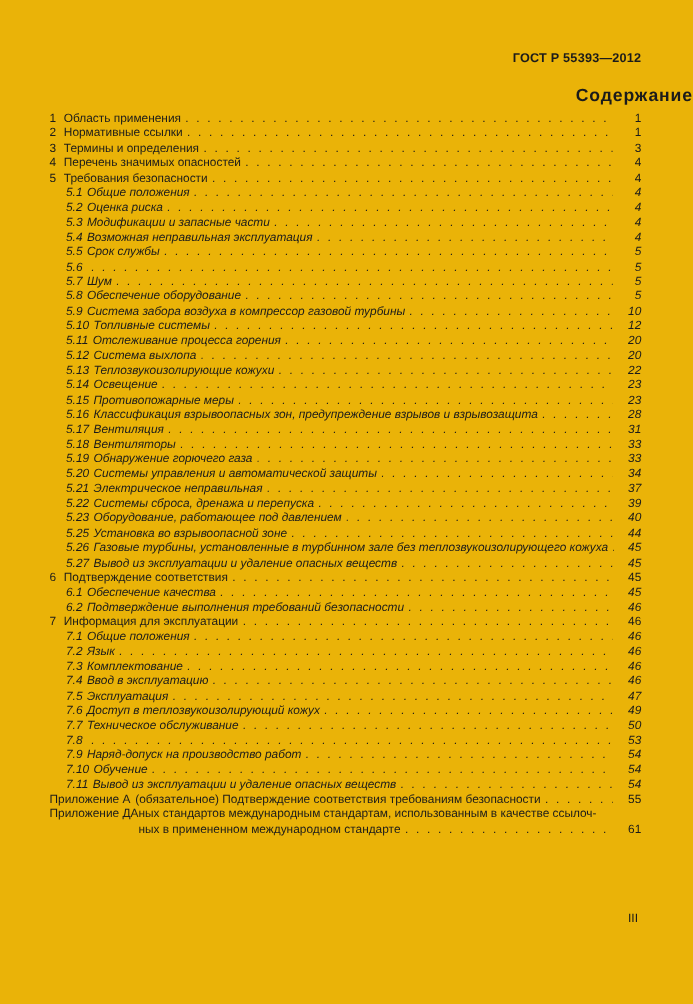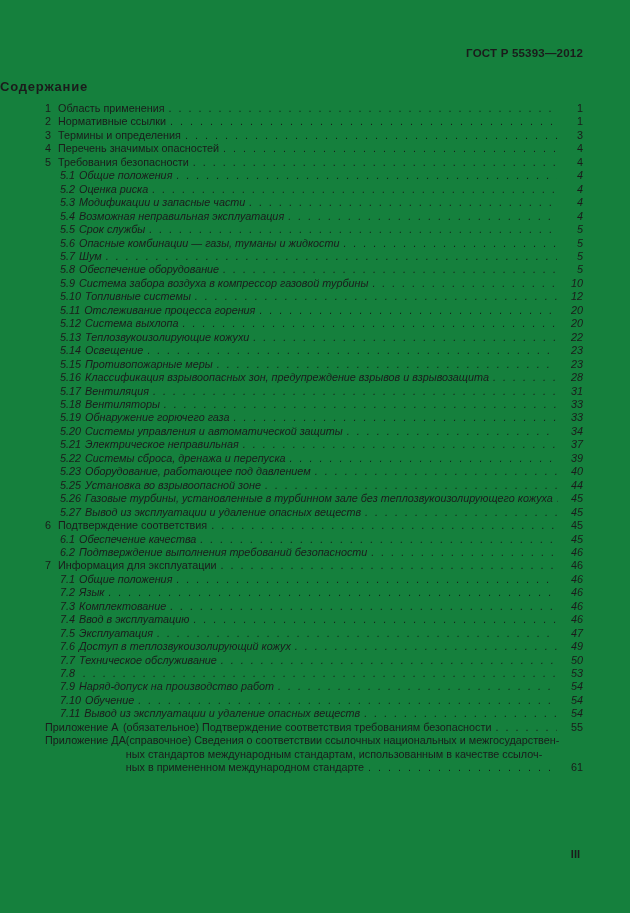--- a/index.html
+++ b/index.html
@@ -11,39 +11,39 @@
     width: 630px;
     height: 913px;
     position: relative;
     font-family: "Liberation Sans", "DejaVu Sans", sans-serif;
     color: #1b1b1b;
     overflow: hidden;
   }
   .page {
     position: absolute;
     inset: 0;
-    background: #15803d;
+    background: #eab308;
   }
   .doc-code {
     position: absolute;
     top: 47px;
     right: 47px;
     font-size: 11.5px;
     font-weight: bold;
     letter-spacing: 0.2px;
     white-space: nowrap;
   }
   .page-title {
     position: absolute;
     top: 79px;
     left: 0;
     right: 0;
     margin: 0;
-    text-align: left;
-    font-size: 13px;
+    text-align: right;
+    font-size: 16px;
     font-weight: bold;
     letter-spacing: 0.8px;
   }
   .toc {
     position: absolute;
     top: 102px;
     left: 45px;
     right: 47px;
     font-size: 10.8px;
   }
@@ -85,24 +85,24 @@
   .appx-body { flex: 1 1 auto; min-width: 0; }
   .appx-line {
     display: flex;
     align-items: flex-start;
     line-height: 13.46px;
     white-space: nowrap;
   }
   .appx-text { flex: 0 0 auto; }
   .folio {
     position: absolute;
-    top: 848px;
+    top: 829px;
     right: 50px;
     font-size: 11px;
-    font-weight: bold;
+    font-weight: normal;
     padding-left: 13px;
   }
 </style>
 </head>
 <body>
 
 <div class="page">
   <div class="doc-code">ГОСТ Р 55393—2012</div>
   <h1 class="page-title">Содержание</h1>
   <div class="toc">
@@ -162,21 +162,20 @@
           <span class="pnum">4</span>
         </div>
         <div class="toc-row sub">
           <span class="num">5.5</span>
           <span class="etitle">Срок службы</span>
           <span class="dots"></span>
           <span class="pnum">5</span>
         </div>
         <div class="toc-row sub">
           <span class="num">5.6</span>
-          <span class="etitle">Опасные комбинации — газы, туманы и жидкости</span>
           <span class="dots"></span>
           <span class="pnum">5</span>
         </div>
         <div class="toc-row sub">
           <span class="num">5.7</span>
           <span class="etitle">Шум</span>
           <span class="dots"></span>
           <span class="pnum">5</span>
         </div>
         <div class="toc-row sub">
@@ -391,23 +390,20 @@
               <span class="appx-text">(обязательное) Подтверждение соответствия требованиям безопасности</span>
               <span class="dots"></span>
               <span class="pnum">55</span>
             </div>
           </div>
         </div>
         <div class="appx-row">
           <span class="appx-label">Приложение ДА</span>
           <div class="appx-body">
             <div class="appx-line">
-              <span class="appx-text">(справочное) Сведения о соответствии ссылочных национальных и межгосударствен-</span>
-            </div>
-            <div class="appx-line">
               <span class="appx-text">ных стандартов международным стандартам, использованным  в  качестве ссылоч-</span>
             </div>
             <div class="appx-line">
               <span class="appx-text">ных в примененном международном стандарте</span>
               <span class="dots"></span>
               <span class="pnum">61</span>
             </div>
           </div>
         </div>
       </div>

